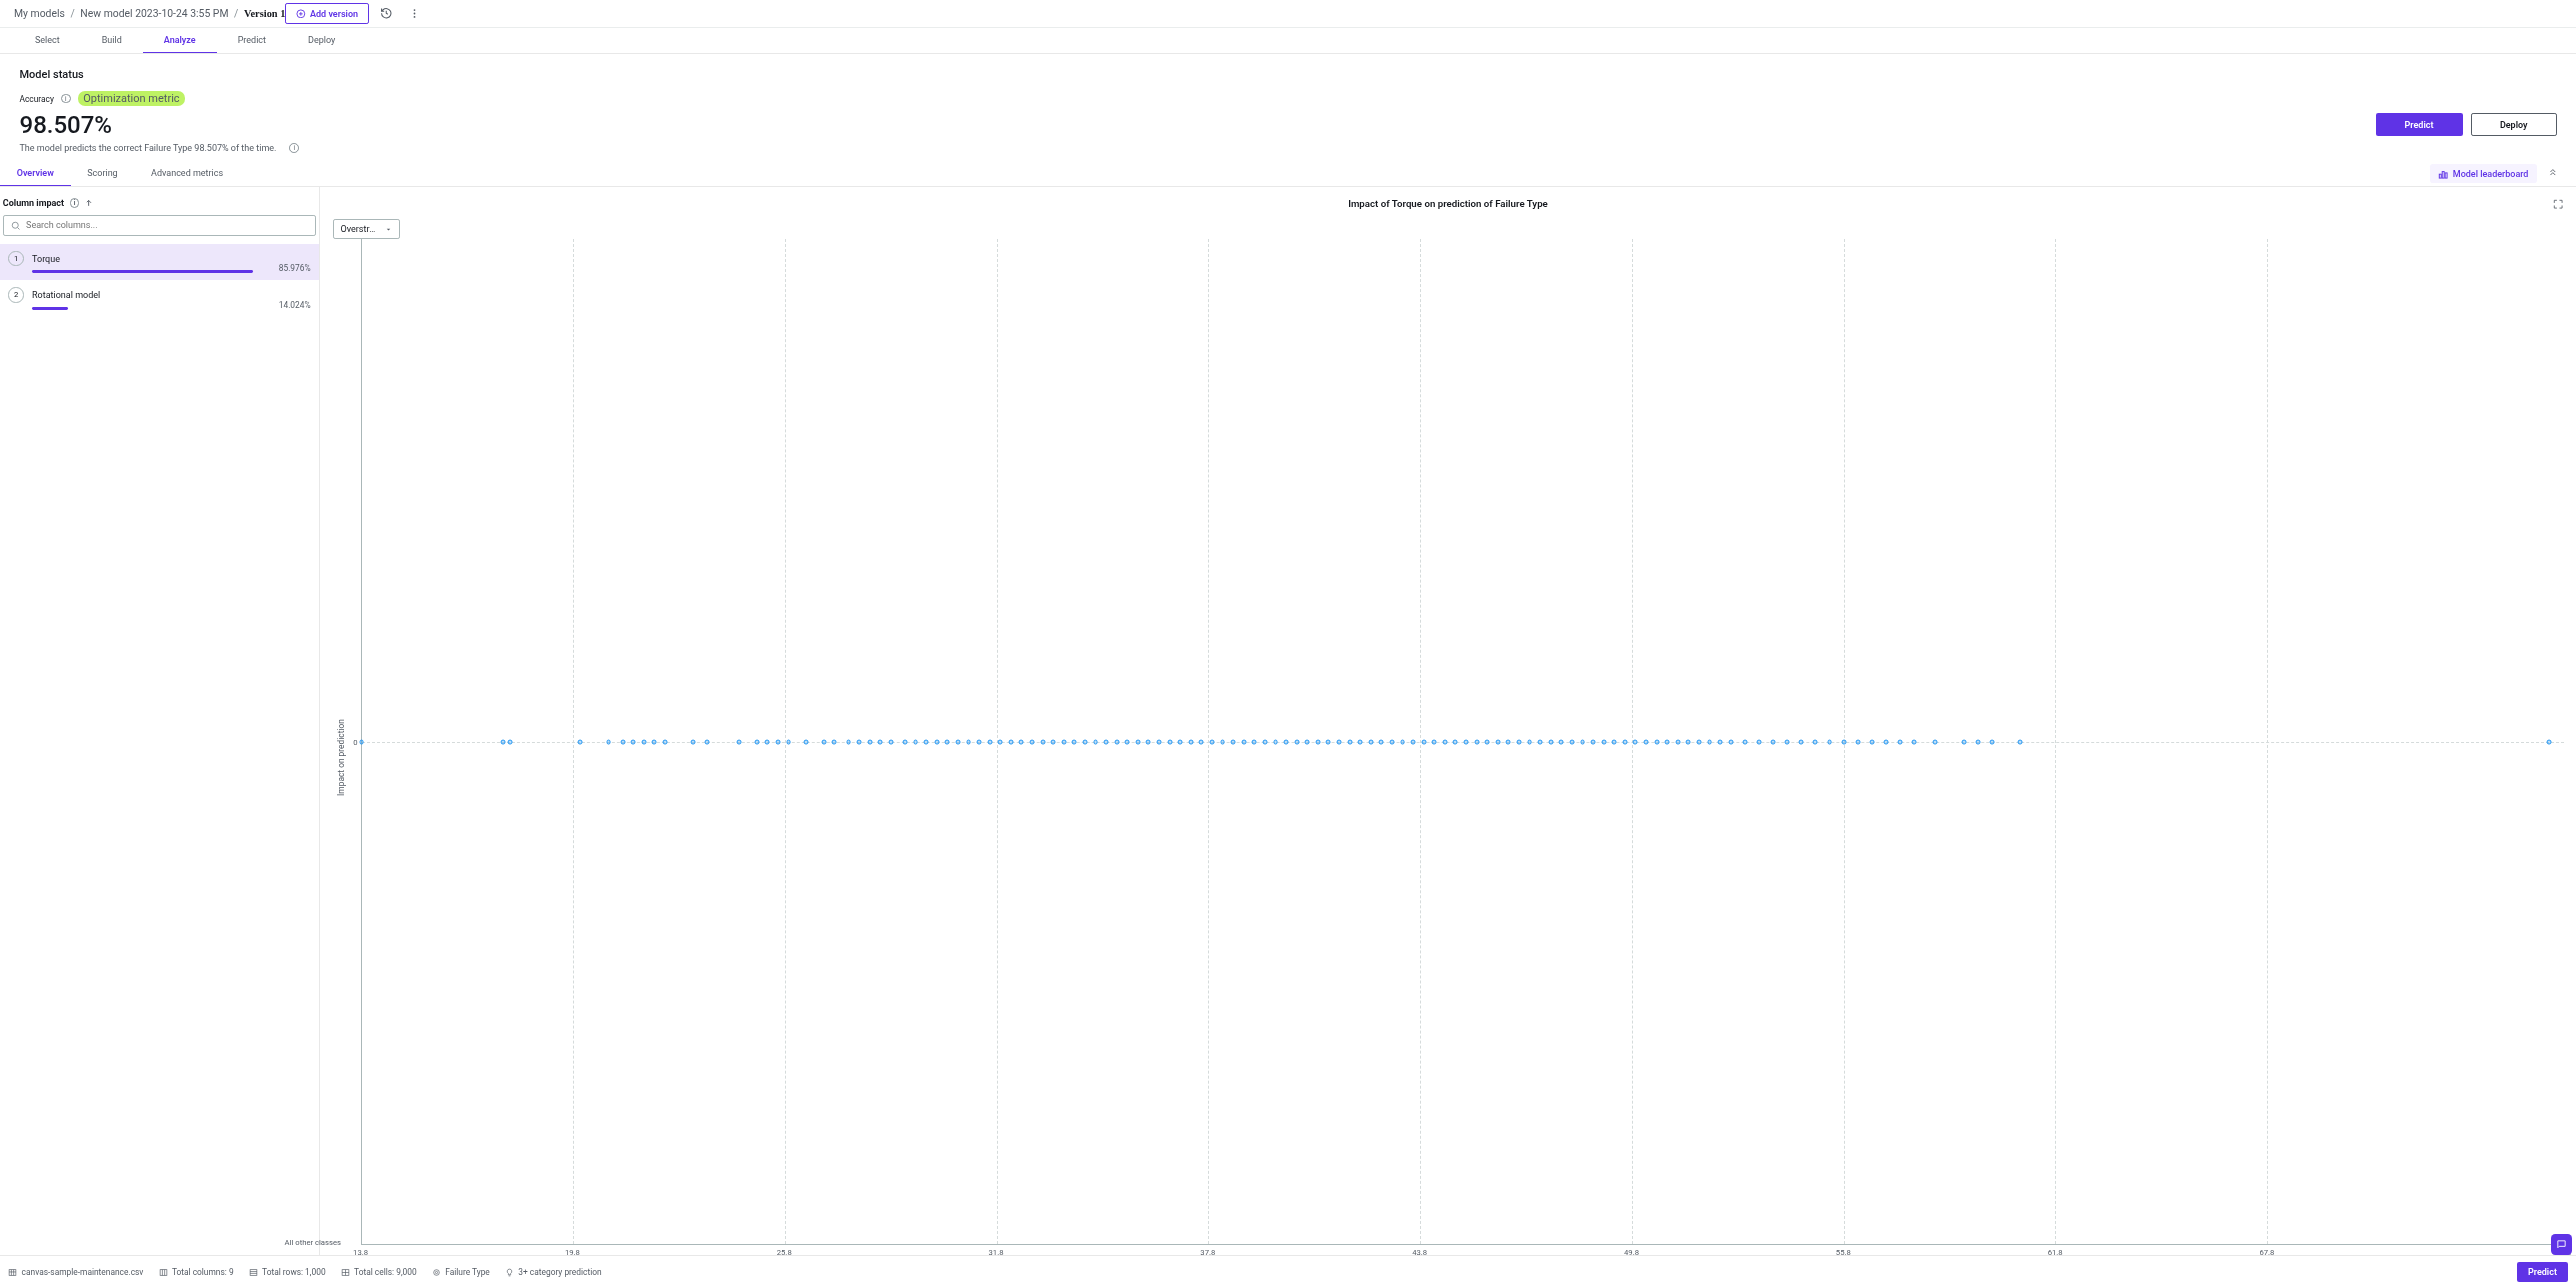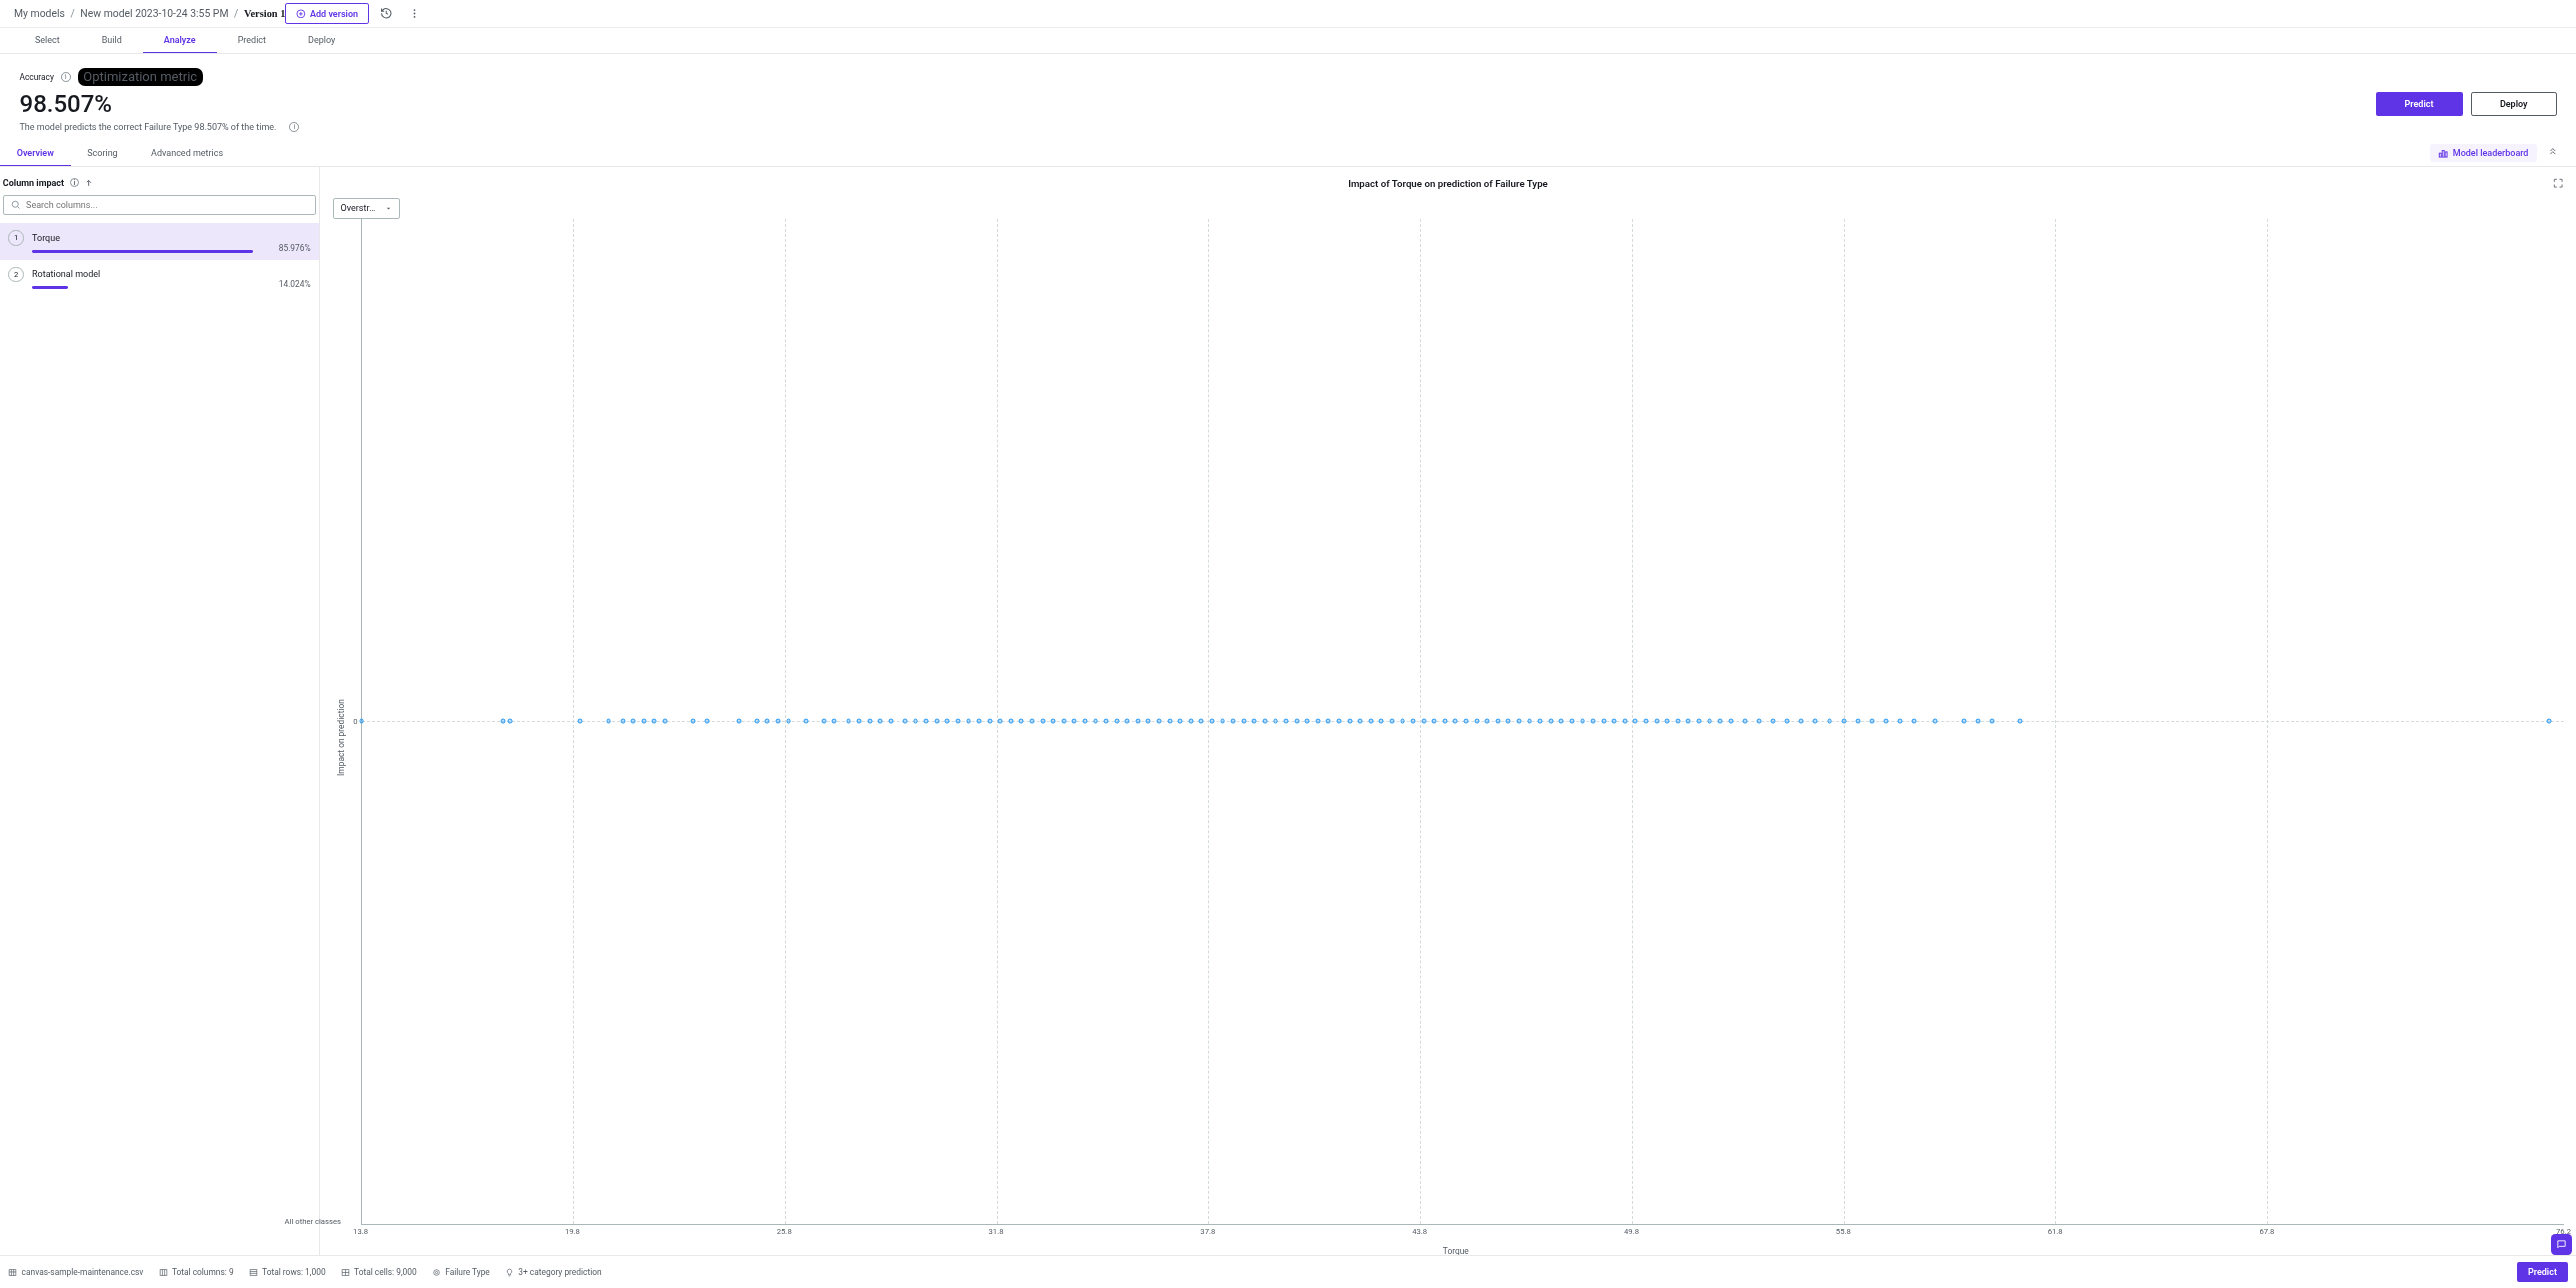--- a/index.html
+++ b/index.html
@@ -15,21 +15,21 @@
 .btn-primary{background:#5f33e6;color:#fff;}
 .btn-solid-primary{background:#5f33e6;color:#fff;}
 .icon-btn{width:21px;height:21px;display:inline-flex;align-items:center;justify-content:center;border-radius:2.1px;cursor:pointer;}
 .tabs{display:flex;border-bottom:0.7px solid #e8e8e8;padding:0 14px;}
 .tab{padding:7px 21px;color:#545b64;cursor:pointer;font-size:9px;}
 .tab.active{color:#5f33e6;font-weight:600;border-bottom:1.4px solid #5f33e6;}
 .status-section{padding:14px 19.5px 8.4px 19.5px;}
 .status-title{font-size:11px;font-weight:500;margin-bottom:9.7px;}
 .metric-row{display:flex;align-items:center;gap:7px;margin-bottom:4.2px;}
 .metric-label{font-size:8.4px;color:#16191f;}
-.badge{background:#000000;color:#545b64;font-size:13px;padding:1.4px 5.6px;border-radius:7px;}
+.badge{background:#bef264;color:#545b64;font-size:11px;padding:1.4px 5.6px;border-radius:7px;}
 .big-metric-row{display:flex;align-items:center;justify-content:space-between;}
 .big-metric{font-size:24px;font-weight:500;}
 .action-buttons{display:flex;gap:8.4px;}
 .action-buttons .btn{padding:5.6px 28px;}
 .metric-desc{font-size:9px;color:#545b64;margin-top:4.2px;display:flex;align-items:center;gap:13px;}
 .subtabs-row{display:flex;align-items:center;justify-content:space-between;border-bottom:0.7px solid #e8e8e8;padding:0 5.6px 0 0;}
 .subtabs{display:flex;}
 .subtab{padding:7px 16.7px;color:#545b64;cursor:pointer;font-size:9px;}
 .subtab.active{color:#5f33e6;font-weight:600;border-bottom:1.4px solid #5f33e6;}
 .subtabs-right{display:flex;align-items:center;gap:5.6px;padding-right:7px;}
@@ -110,20 +110,21 @@
 
 <div class="tabs">
   <div class="tab">Select</div>
   <div class="tab">Build</div>
   <div class="tab active">Analyze</div>
   <div class="tab">Predict</div>
   <div class="tab">Deploy</div>
 </div>
 
 <div class="status-section">
+  <div class="status-title">Model status</div>
   <div class="metric-row">
     <span class="metric-label">Accuracy</span>
     <span class="info-icon">i</span>
     <span class="badge">Optimization metric</span>
   </div>
   <div class="big-metric-row">
     <div class="big-metric">98.507%</div>
     <div class="action-buttons">
       <button class="btn btn-primary">Predict</button>
       <button class="btn btn-outline">Deploy</button>

